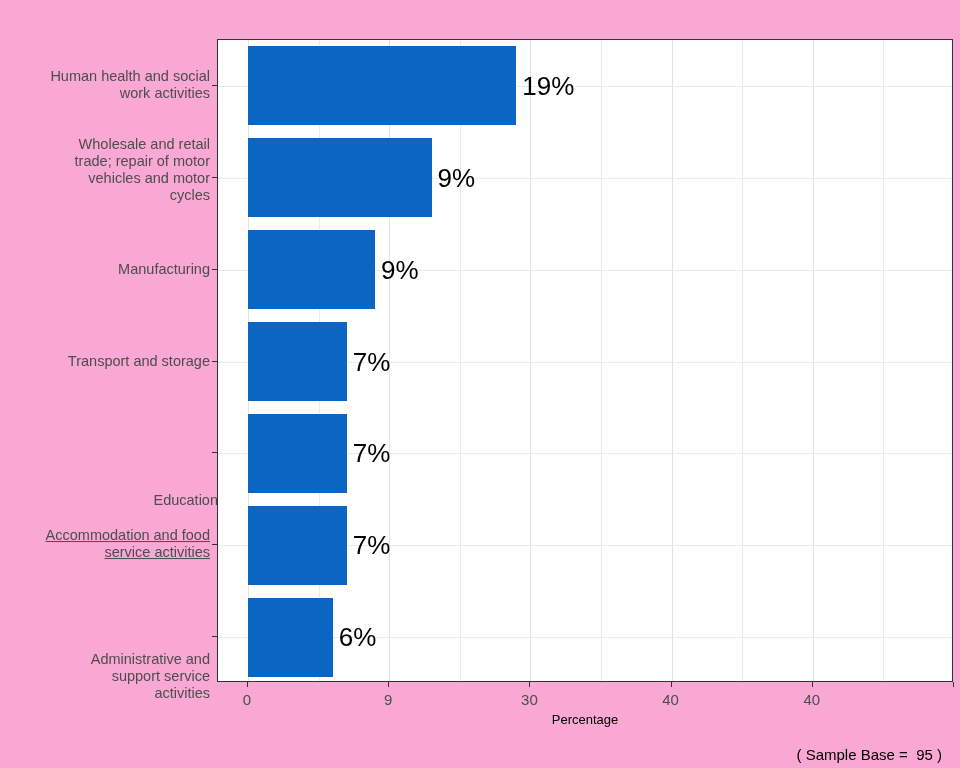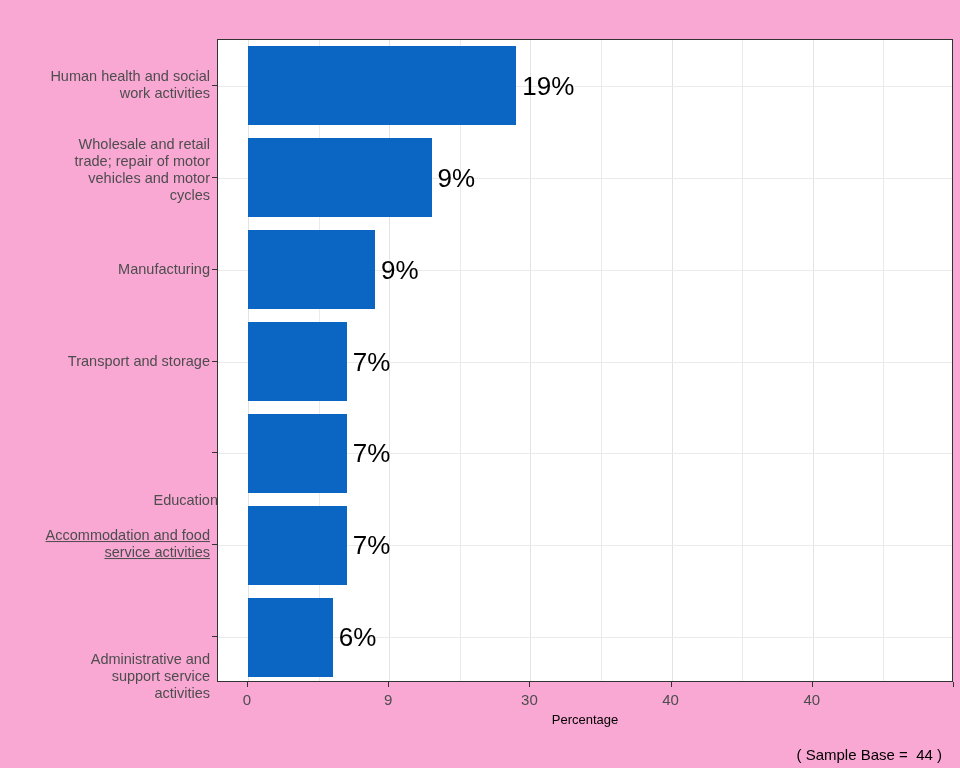--- a/index.html
+++ b/index.html
@@ -197,14 +197,14 @@
       <div class="xtick" style="left: 670.6px; top: 682px;"></div>
       <div class="xticklabel" style="left: 670.6px; top: 691px;">40</div>
       <div class="xtick" style="left: 811.8px; top: 682px;"></div>
       <div class="xticklabel" style="left: 811.8px; top: 691px; text-align: right;">40</div>
       <div class="xtick" style="left: 953px; top: 682px;"></div>
       <div class="xticklabel" style="left: 1003px; top: 691px;">50</div>
     </div>
 
   <div class="axis-title" id="x-axis-title" style="left:585px; top:712px;">Percentage</div>
 
-  <div class="caption" id="sample-base" style="top:746px;">( Sample Base =  44 )</div>
+  <div class="caption" id="sample-base" style="top:746px;">( Sample Base =  95 )</div>
 </div>
 
 </body></html>

